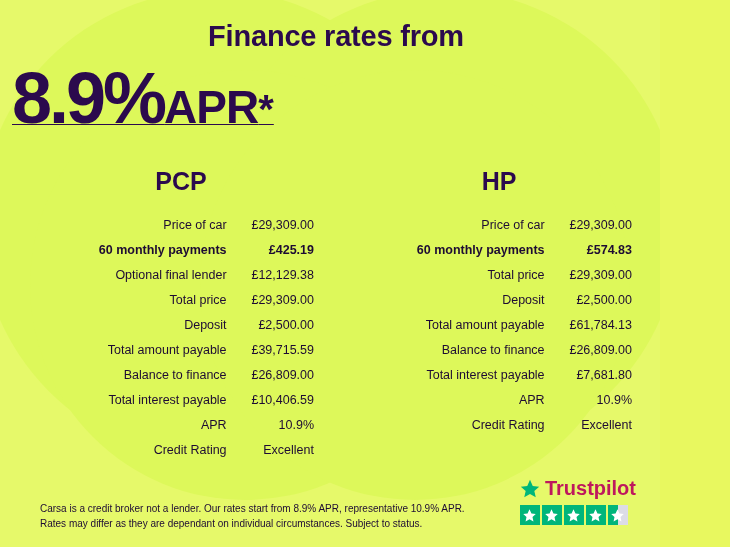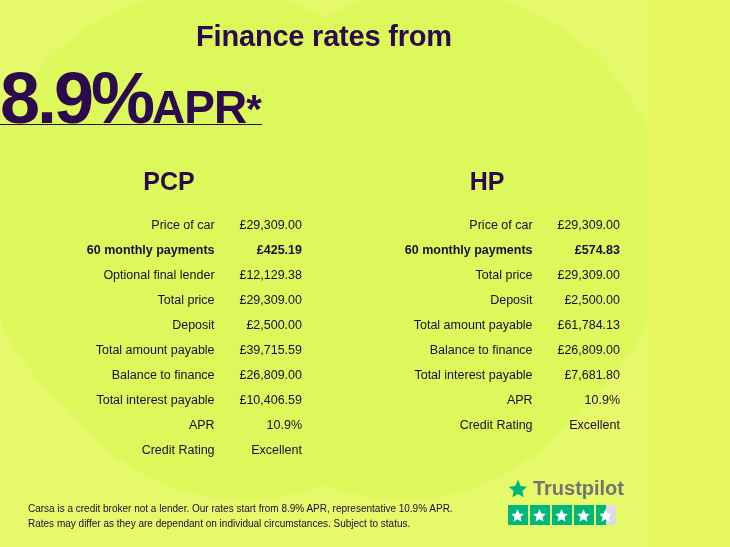--- a/index.html
+++ b/index.html
@@ -12,20 +12,21 @@
     font-family: "Liberation Sans", sans-serif;
     background: #e8f85f;
     overflow: hidden;
   }
   .page {
     position: relative;
     width: 648px;
     height: 547px;
     background: #e6f96a;
     overflow: hidden;
+    padding-left: 12px;
   }
   
   .blob {
     position: absolute;
     border-radius: 50%;
     background: #ddf85a;
   }
   .blob-left {
     width: 470px;
     height: 470px;
@@ -146,21 +147,21 @@
     right: 24px;
     bottom: 22px;
     z-index: 3;
     text-align: center;
   }
   .tp-top {
     display: flex;
     align-items: center;
     justify-content: center;
     gap: 5px;
-    color: #737373;
+    color: #be185d;
     font-size: 20px;
     font-weight: bold;
   }
   .tp-star-lead {
     width: 20px;
     height: 20px;
     display: inline-block;
   }
   .tp-stars {
     display: flex;

